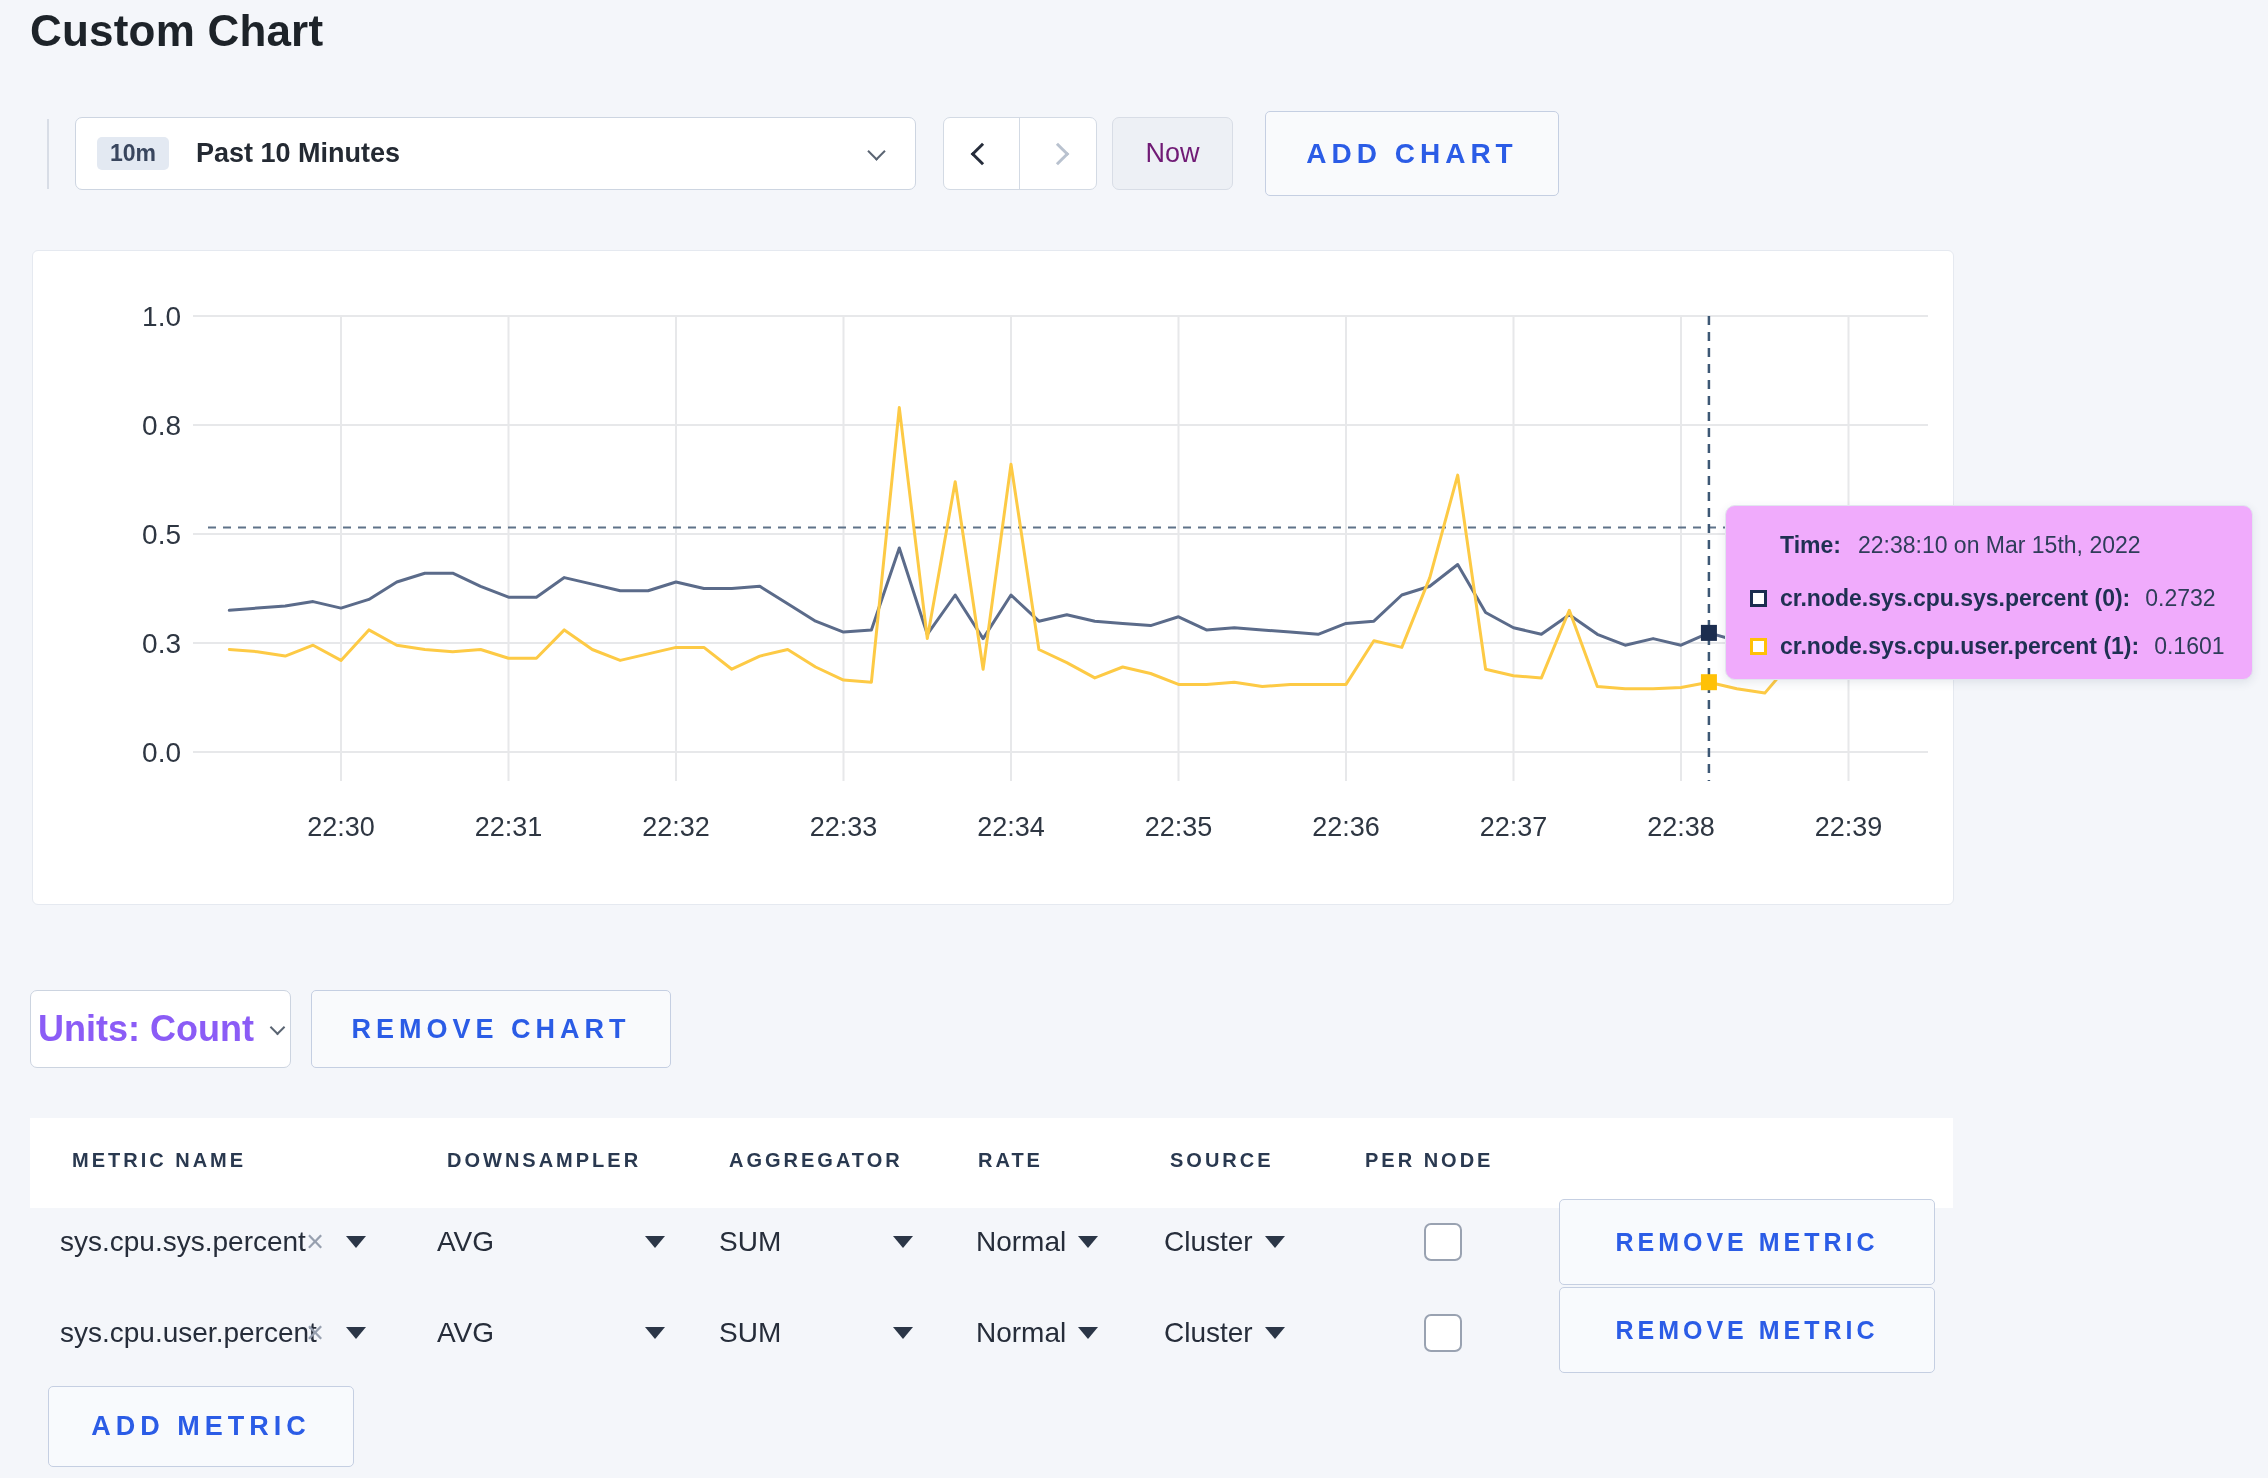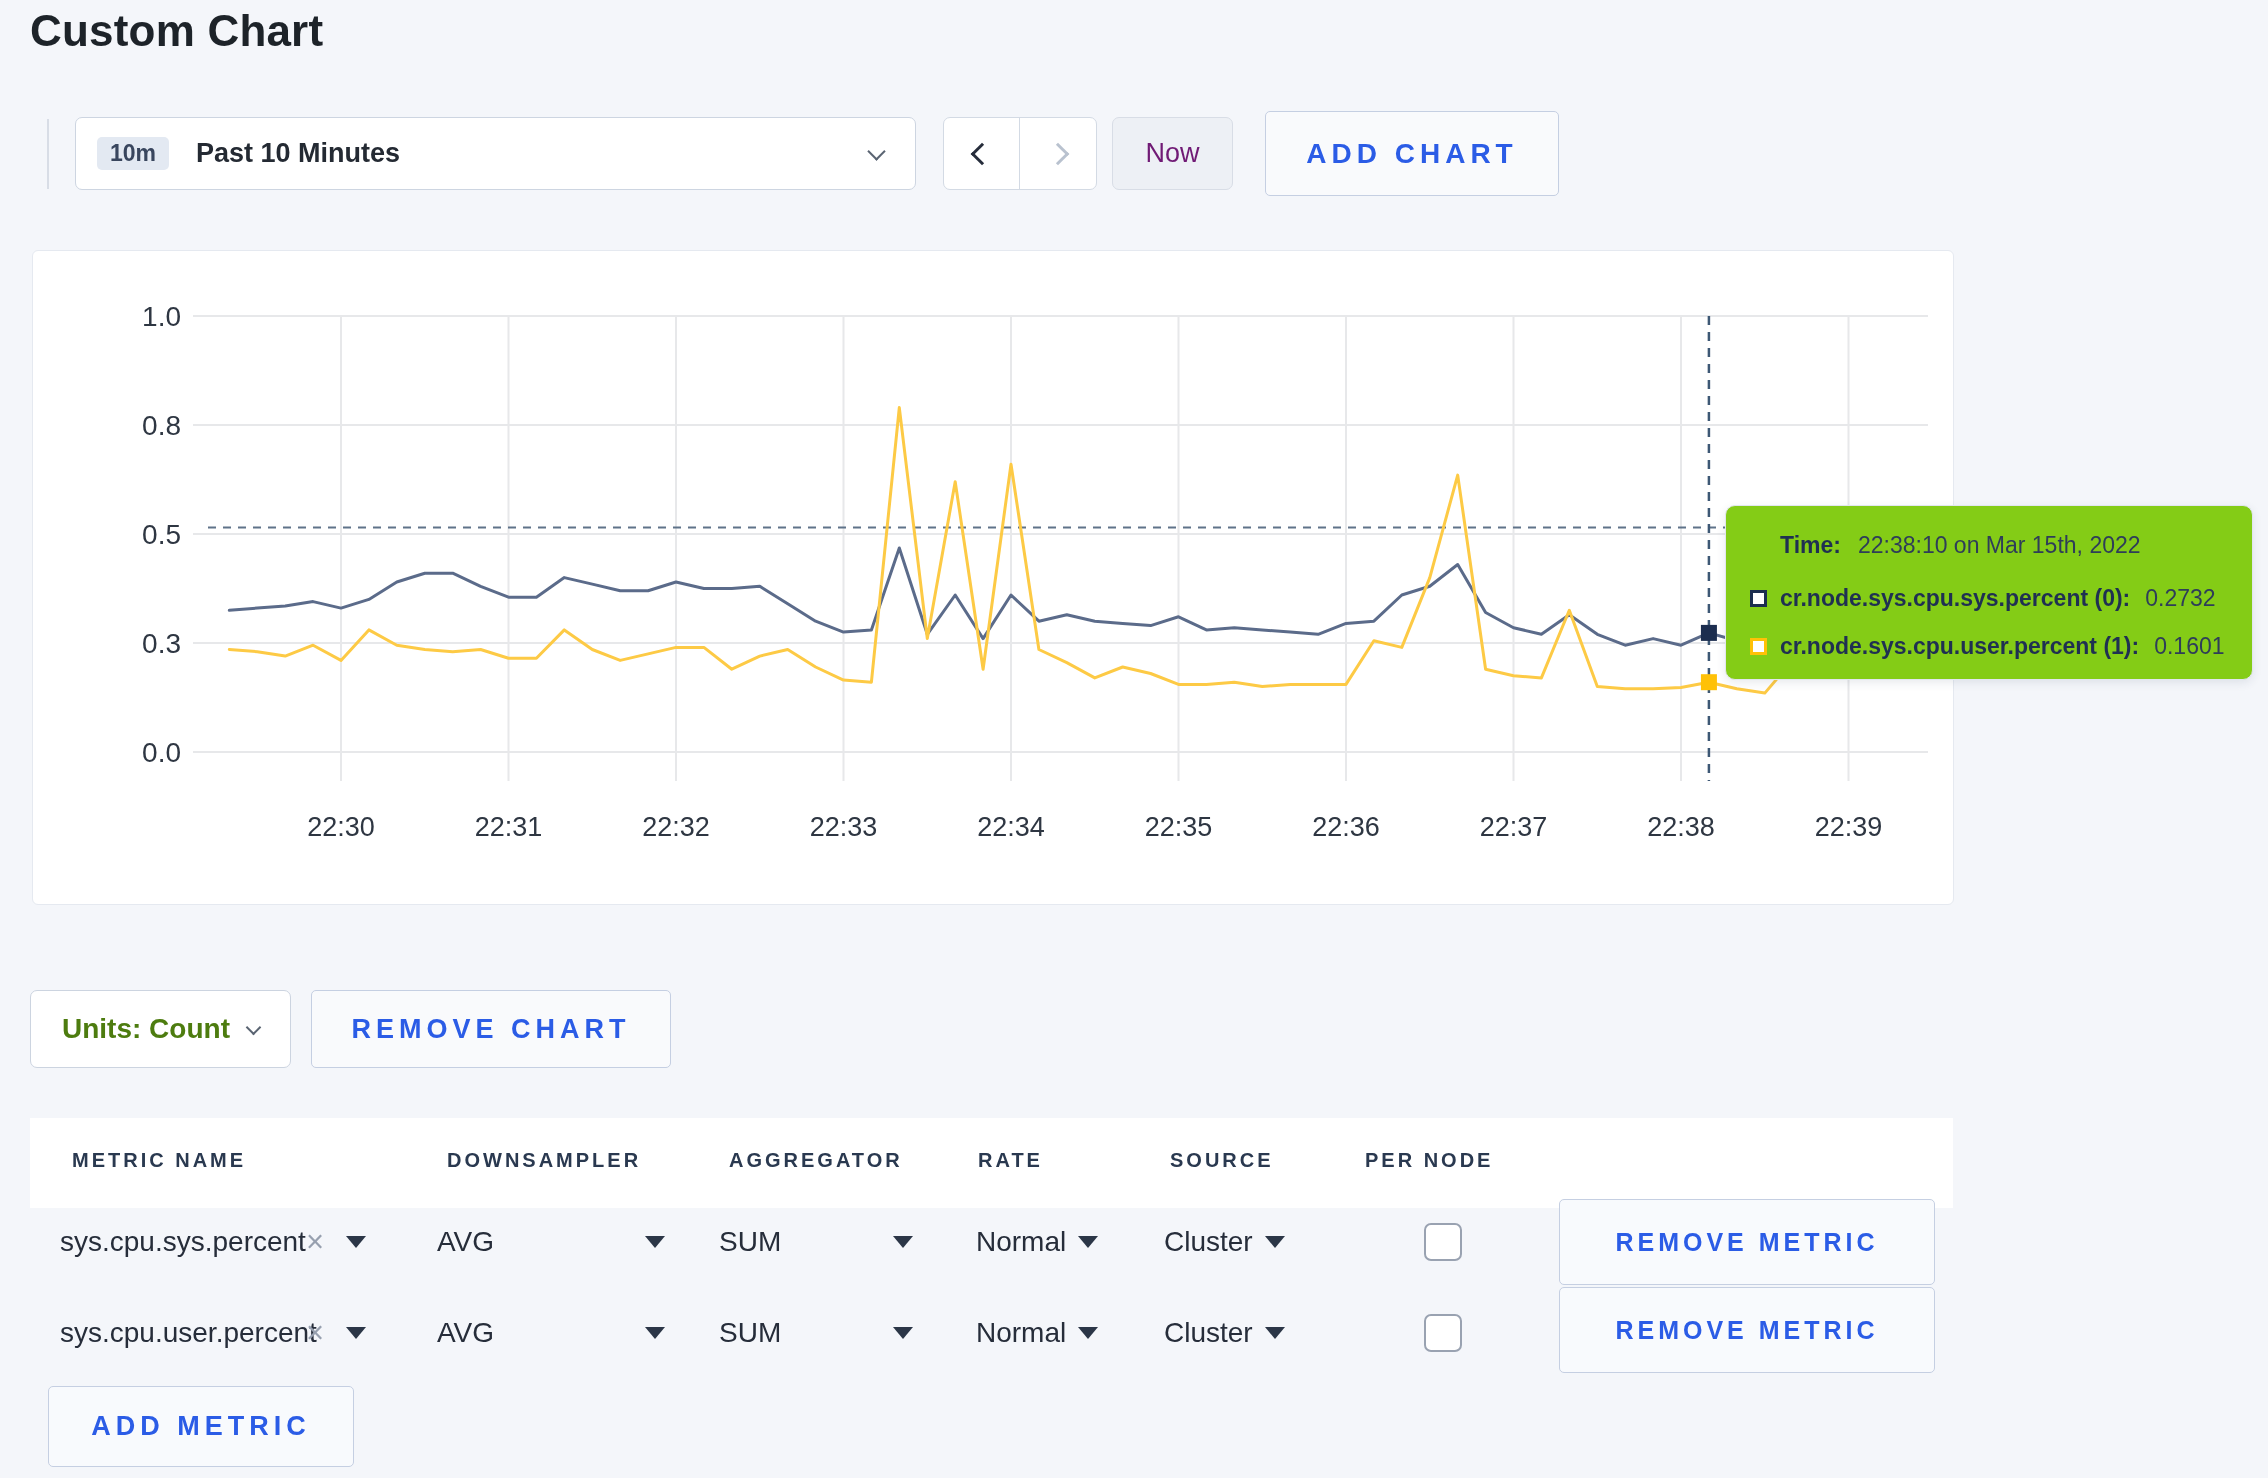--- a/index.html
+++ b/index.html
@@ -38,34 +38,34 @@
   .add-chart-btn { left:1265px; top:111px; width:294px; height:85px; font-size:28px; letter-spacing:5px; }
 
   
   .chart-card { left:32px; top:250px; width:1922px; height:655px; background:#fff;
                 border:1px solid #e5e9f0; border-radius:6px; }
   .chart-card svg { position:absolute; left:0; top:0; }
   text.ytick { font-size:28px; fill:#2e3642; }
   text.xtick { font-size:27px; fill:#2e3642; }
 
   
-  .chart-tooltip { left:1725px; top:505px; width:528px; height:175px; background:#84cc16;
+  .chart-tooltip { left:1725px; top:505px; width:528px; height:175px; background:#f0abfc;
                    border:1px solid #e2e6ee; border-radius:10px; box-shadow:0 3px 10px rgba(40,55,90,.10); z-index:6; }
   .tt-time-row { position:absolute; left:54px; top:26px; display:flex; align-items:baseline; }
   .tt-time-label { font-size:23px; font-weight:bold; color:#1f3052; }
   .tt-time-value { font-size:23px; color:#2e3d59; margin-left:17px; }
   .tt-series-row { position:absolute; left:24px; display:flex; align-items:center; }
   .tt-swatch { width:17px; height:17px; border:3.5px solid #1b2d4f; background:#fff; margin-right:13px; }
   .tt-label { font-size:23px; font-weight:bold; color:#1f3052; }
   .tt-value { font-size:23px; color:#2e3d59; margin-left:15px; }
 
   
   .units-box { left:30px; top:990px; width:261px; height:78px; background:#fff; border:1px solid #ccd4e0;
                border-radius:7px; display:flex; align-items:center; justify-content:center; cursor:pointer; }
-  .units-label { font-size:28px; font-weight:bold; color:#4d7c0f; }
+  .units-label { font-size:36px; font-weight:bold; color:#8b5cf6; }
   .units-box .chev-down { margin-left:18px; width:11px; height:11px; margin-top:-4px; }
   .remove-chart-btn { left:311px; top:990px; width:360px; height:78px; font-size:27px; letter-spacing:5px; }
 
   
   .table-head { left:30px; top:1118px; width:1923px; height:90px; background:#fff; }
   .th { position:absolute; top:31px; font-size:20px; font-weight:600; letter-spacing:3px; color:#2a3950; }
   .th.c0{left:42px;} .th.c1{left:417px;} .th.c2{left:699px;} .th.c3{left:948px;} .th.c4{left:1140px;} .th.c5{left:1335px;}
 
   .cell-text { position:absolute; font-size:28px; color:#262d3a; white-space:nowrap; }
   .x-icon { position:absolute; font-size:31px; color:#97a0af; cursor:pointer; line-height:1; }

